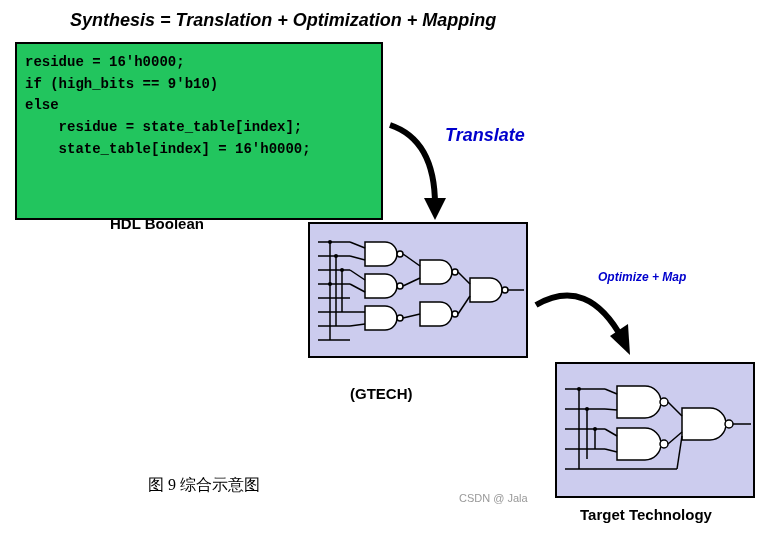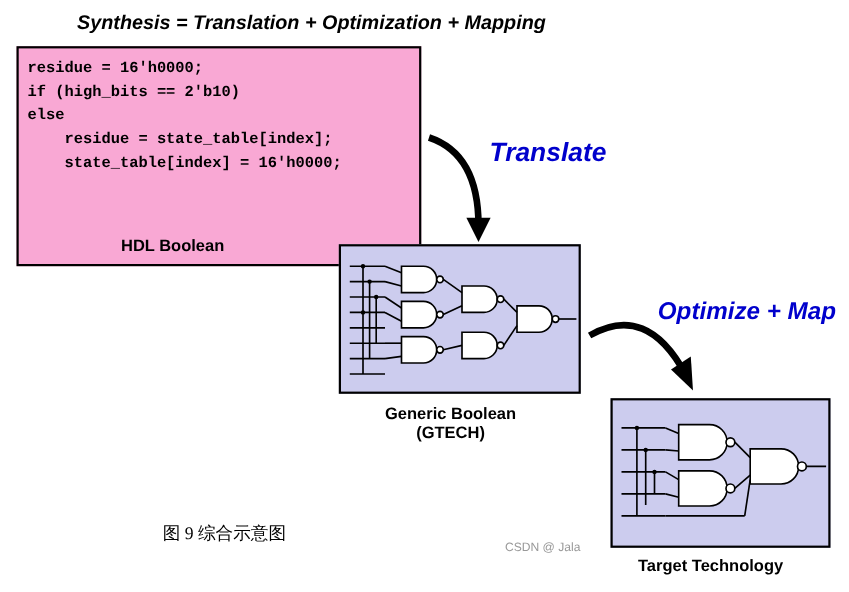--- a/index.html
+++ b/index.html
@@ -2,40 +2,40 @@
 <html><head>
   <meta charset="utf-8">
   <style>
     * { margin: 0; padding: 0; box-sizing: border-box; }
     body { width: 772px; height: 538px; font-family: Arial, sans-serif; background: #fff; position: relative; }
     .container { position: relative; width: 100%; height: 100%; padding-left: 24px; }
     
     .title { position: absolute; top: 10px; left: 70px; font-size: 18px; font-weight: bold; font-style: italic; }
     
     .code-box {
-      position: absolute; top: 42px; left: 15px; width: 368px; height: 200px;
-      border: 2px solid #000; background: #f9a8d4; padding: 8px;
+      position: absolute; top: 42px; left: 15px; width: 368px; height: 178px;
+      border: 2px solid #000; background: #22c55e; padding: 8px;
       font-family: 'Courier New', monospace; font-size: 14px; font-weight: bold; line-height: 1.55;
     }
     .code-line { white-space: pre; }
     
     .hdl-label { position: absolute; top: 215px; left: 110px; text-align: center; font-weight: bold; font-size: 15px; }
     
-    .translate-label { position: absolute; top: 125px; left: 445px; color: #0000cc; font-weight: bold; font-size: 24px; font-style: italic; }
+    .translate-label { position: absolute; top: 125px; left: 445px; color: #0000cc; font-weight: bold; font-size: 18px; font-style: italic; }
     
     .arrow1 { position: absolute; top: 120px; left: 380px; }
     .arrow2 { position: absolute; top: 260px; left: 528px; }
     
     .gtech-box {
       position: absolute; top: 222px; left: 308px; width: 220px; height: 136px;
       border: 2px solid #000; background: #ccccee;
     }
     .gtech-label { position: absolute; top: 368px; left: 350px; text-align: center; font-weight: bold; font-size: 15px; }
     
-    .optmap-label { position: absolute; top: 270px; left: 598px; color: #0000cc; font-weight: bold; font-size: 22px; font-style: italic; }
+    .optmap-label { position: absolute; top: 270px; left: 598px; color: #0000cc; font-weight: bold; font-size: 12px; font-style: italic; }
     
     .target-box {
       position: absolute; top: 362px; left: 555px; width: 200px; height: 136px;
       border: 2px solid #000; background: #ccccee;
     }
     .target-label { position: absolute; top: 506px; left: 580px; text-align: right; font-weight: bold; font-size: 15px; }
     
     .figure-caption { position: absolute; top: 475px; left: 148px; font-size: 16px; font-family: 'SimSun', serif; }
     
     .watermark1 { position: absolute; top: 520px; left: 3px; font-size: 10px; color: #bbb; }
@@ -46,21 +46,21 @@
     .dot { fill: #000; }
   </style>
 </head>
 <body>
 
 <div class="container">
   <div class="title">Synthesis  =   Translation  +  Optimization  +  Mapping</div>
 
   <div class="code-box">
     <div class="code-line">residue = 16'h0000;</div>
-    <div class="code-line">if (high_bits == 2'b10)</div>
+    <div class="code-line">if (high_bits == 9'b10)</div>
     <div class="code-line">else</div>
     <div class="code-line">    residue = state_table[index];</div>
     <div class="code-line">    state_table[index] = 16'h0000;</div>
   </div>
 
   <div class="hdl-label">HDL Boolean</div>
 
   <div class="translate-label">Translate</div>
 
   <svg class="arrow1" width="80" height="110">
@@ -110,21 +110,21 @@
       <line class="wire" x1="40" y1="18" x2="55" y2="24"></line>
       <line class="wire" x1="40" y1="32" x2="55" y2="36"></line>
       <line class="wire" x1="40" y1="46" x2="55" y2="56"></line>
       <line class="wire" x1="40" y1="60" x2="55" y2="68"></line>
       <line class="wire" x1="40" y1="88" x2="55" y2="88"></line>
       <line class="wire" x1="40" y1="102" x2="55" y2="100"></line>
     </svg>
   </div>
 
   <div class="gtech-label">
-    <span>Generic Boolean</span><br>
+    <br>
     <span>(GTECH)</span>
   </div>
 
   <div class="optmap-label">Optimize + Map</div>
 
   <svg class="arrow2" width="130" height="110">
     <path d="M 8 45 Q 60 15 95 80" stroke="#000" stroke-width="6" fill="none"></path>
     <polygon points="102,95 82,76 100,64" fill="#000"></polygon>
   </svg>
 

